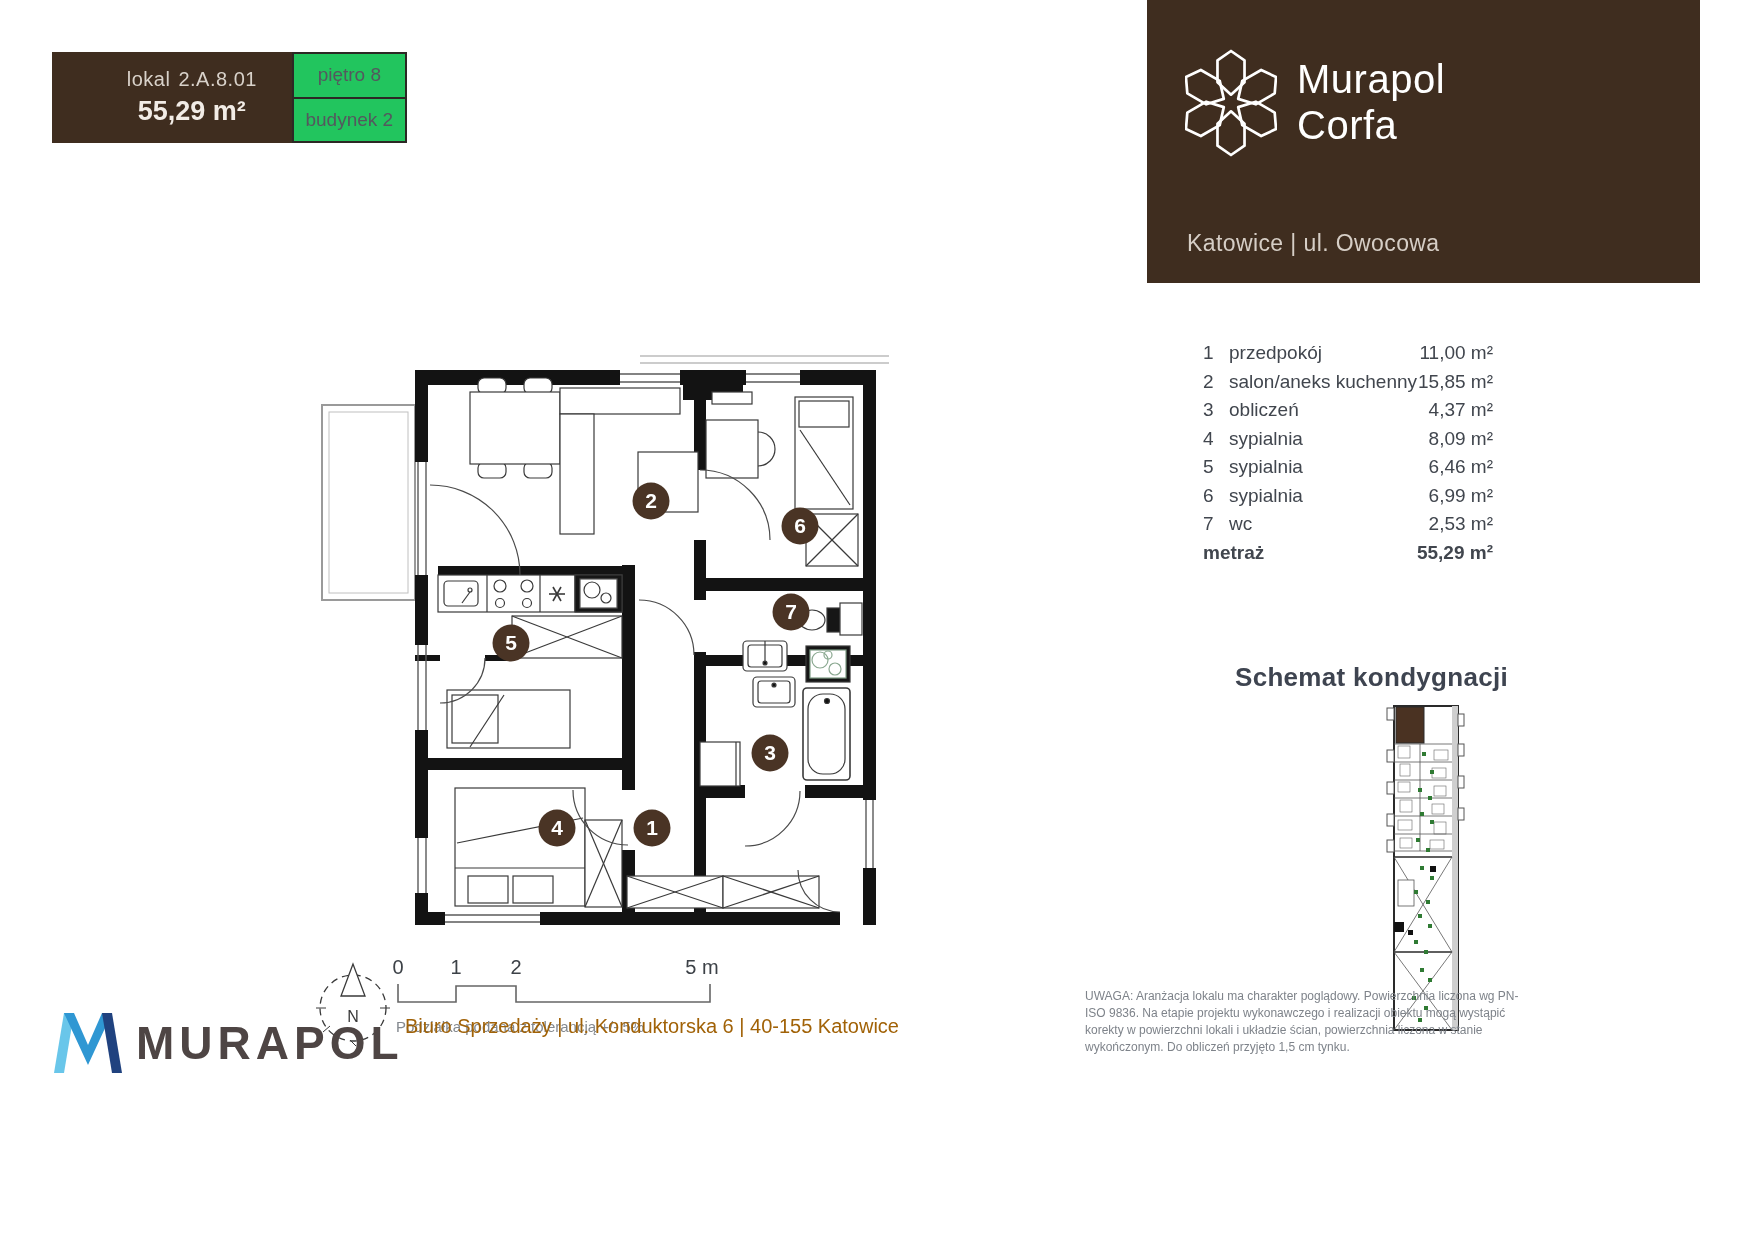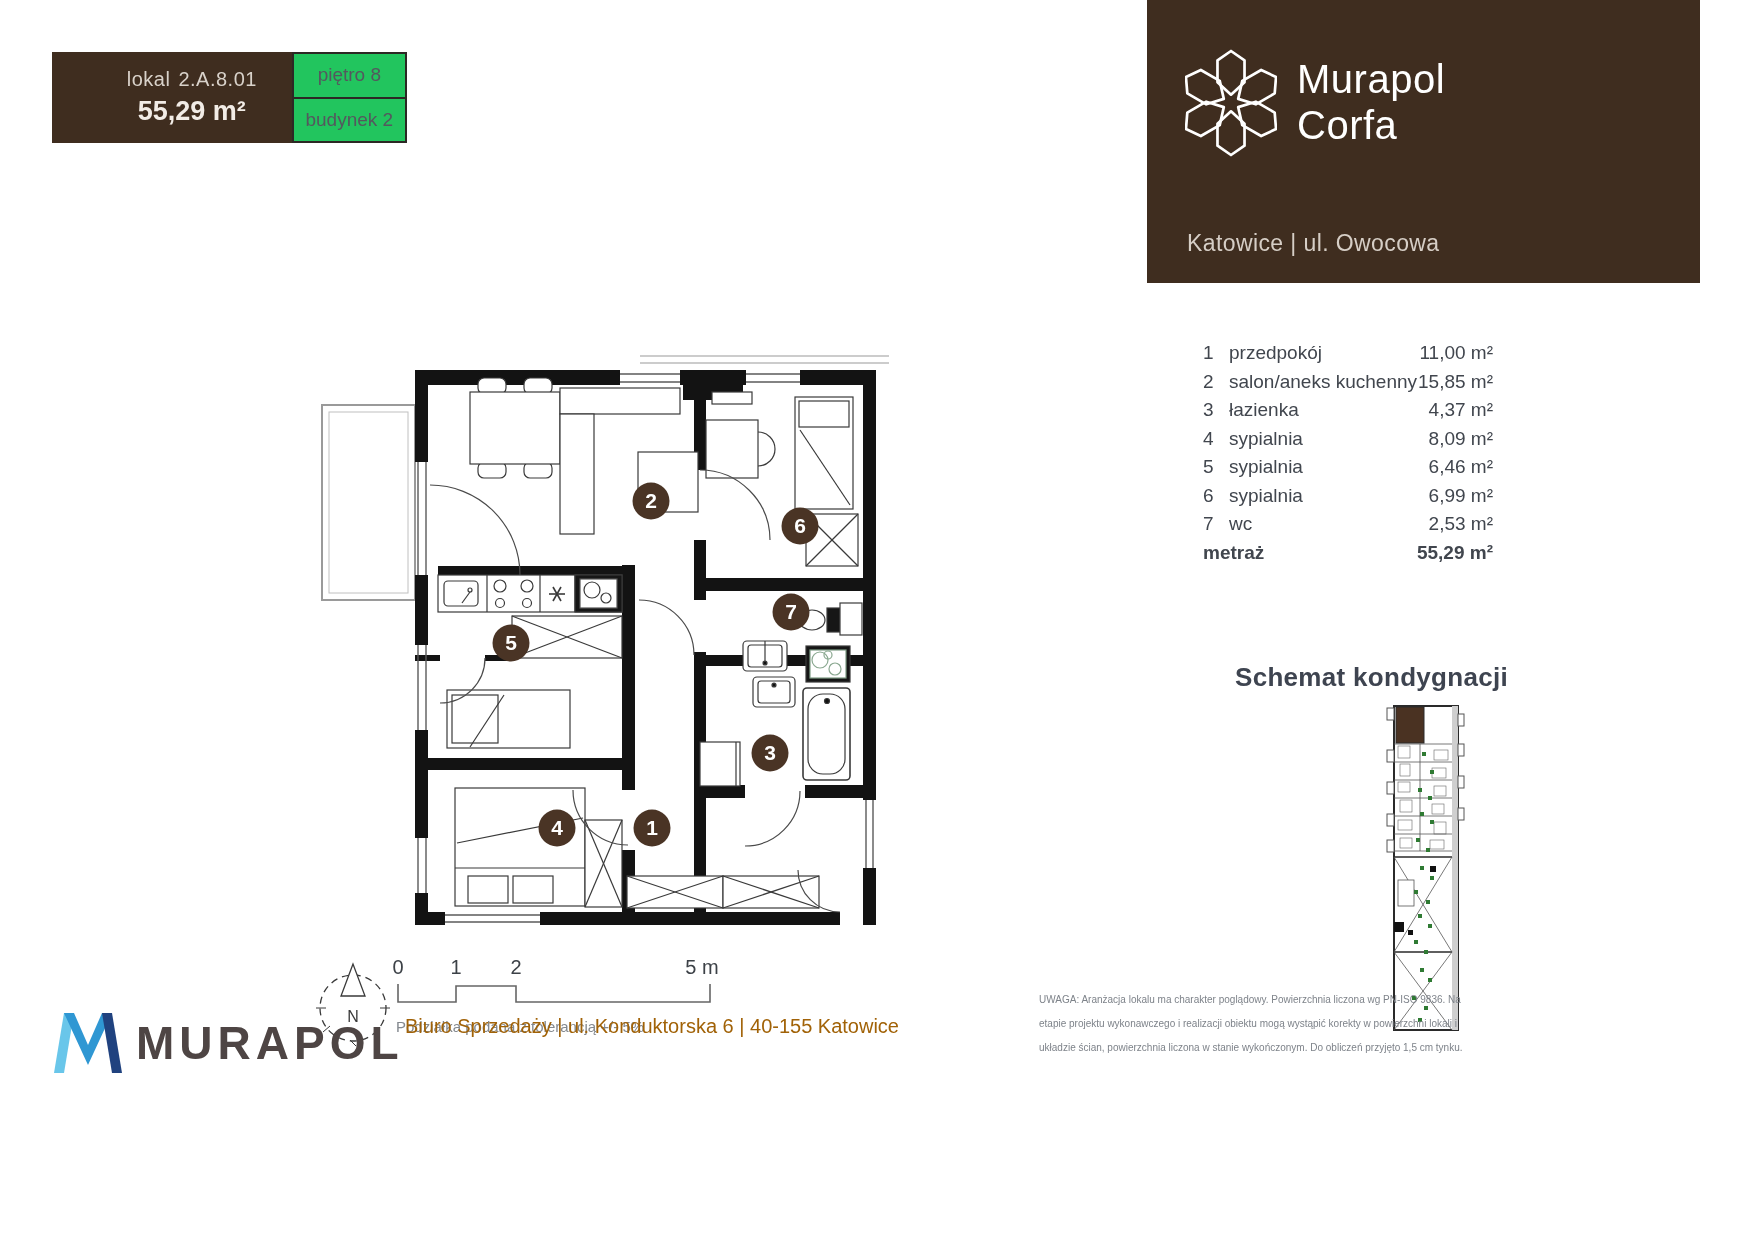--- a/index.html
+++ b/index.html
@@ -33,21 +33,21 @@
   .rt-area{text-align:right;}
   .rt-total{font-weight:700;}
   .rt-total .rt-name{}
 
   
   .schemat-title{left:1235px;top:662px;font-size:26px;font-weight:700;color:#3e4450;letter-spacing:.3px;}
 
   
   .footer-wordmark{left:136px;top:1016px;font-size:46px;font-weight:700;letter-spacing:5px;color:#4e4544;}
   .footer-address{left:405px;top:1012px;font-size:20px;color:#a16207;line-height:28px;}
-  .footer-disclaimer{left:1039px;top:988px;width:442px;font-size:10px;line-height:24px;color:#7e838a;}
+  .footer-disclaimer{left:1085px;top:988px;width:442px;font-size:12px;line-height:17px;color:#7e838a;}
 </style>
 </head>
 <body>
 
 <div class="page">
 
   <div class="abs unit-card">
     <div class="uc-brown">
       <div class="uc-line1">
         <span>lokal</span><span class="num">2.A.8.01</span>
@@ -86,21 +86,21 @@
       <div class="rt-name">przedpokój</div>
       <div class="rt-area">11,00 m²</div>
     </div>
     <div class="rt-row">
       <div class="rt-num">2</div>
       <div class="rt-name">salon/aneks kuchenny</div>
       <div class="rt-area">15,85 m²</div>
     </div>
     <div class="rt-row">
       <div class="rt-num">3</div>
-      <div class="rt-name">łazienka</div>
+      <div class="rt-name">obliczeń</div>
       <div class="rt-area">4,37 m²</div>
     </div>
     <div class="rt-row">
       <div class="rt-num">4</div>
       <div class="rt-name">sypialnia</div>
       <div class="rt-area">8,09 m²</div>
     </div>
     <div class="rt-row">
       <div class="rt-num">5</div>
       <div class="rt-name">sypialnia</div>

